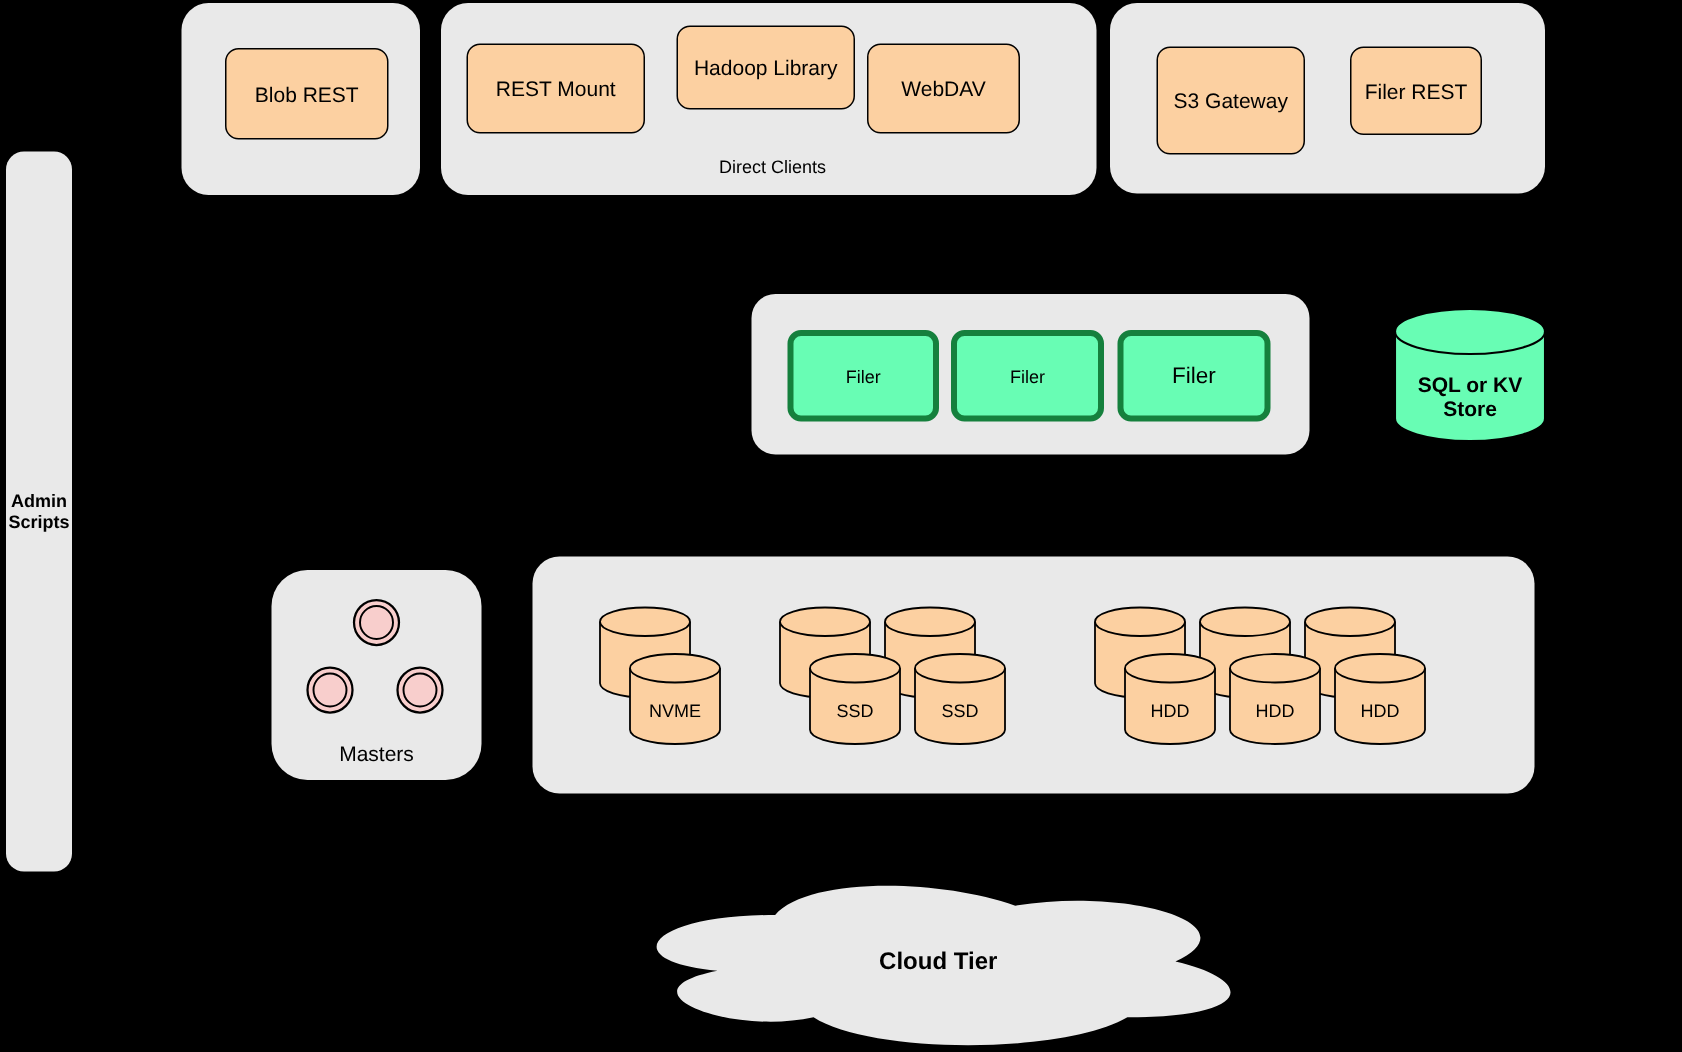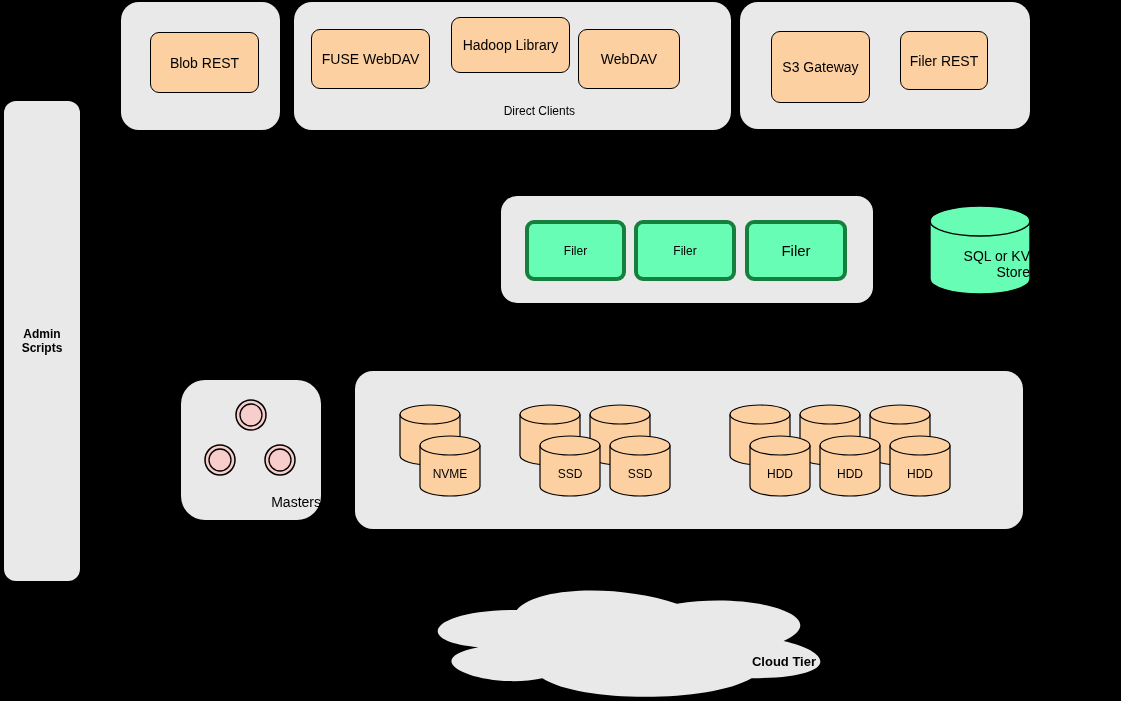--- a/index.html
+++ b/index.html
@@ -1,52 +1,52 @@
 <!DOCTYPE html>
 <html><head>
 <meta charset="utf-8">
 <style>
 html,body{margin:0;padding:0;background:#000;width:1121px;height:701px;overflow:hidden}
 *{box-sizing:border-box}
 body{font-family:"Liberation Sans",sans-serif;position:relative;color:#000}
 .g{position:absolute;background:#e9e9e9;border-radius:18px}
 .ob{position:absolute;background:#fcd0a1;border:1px solid #000;border-radius:9px;display:flex;align-items:center;justify-content:center;font-size:14px;text-align:center}
 .gb{position:absolute;background:#68fdb4;border:4px solid #15803d;border-radius:9px;display:flex;align-items:center;justify-content:center;font-size:12px;text-align:center}
-.lbl{position:absolute;text-align:right}
+.lbl{position:absolute;text-align:center}
 svg{position:absolute;display:block}
 </style>
 </head>
 <body>
 
-<div class="g" style="left:4px;top:101px;width:76px;height:480px;border-radius:12px;display:flex;align-items:center;justify-content:center">
+<div class="g" style="left:4px;top:101px;width:44px;height:480px;border-radius:12px;display:flex;align-items:center;justify-content:center">
   <div style="font-weight:bold;font-size:12px;line-height:14px;text-align:center">Admin<br>Scripts</div>
 </div>
 
 <div class="g" style="left:121px;top:2px;width:159px;height:128px"></div>
 <div class="g" style="left:294px;top:2px;width:437px;height:128px"></div>
 <div class="g" style="left:740px;top:2px;width:290px;height:127px"></div>
 
 <div class="ob" style="left:150px;top:32px;width:109px;height:61px">Blob REST</div>
-<div class="ob" style="left:311px;top:29px;width:119px;height:60px">FUSE WebDAV</div>
+<div class="ob" style="left:311px;top:29px;width:119px;height:60px">REST Mount</div>
 <div class="ob" style="left:451px;top:17px;width:119px;height:56px">Hadoop Library</div>
 <div class="ob" style="left:578px;top:29px;width:102px;height:60px">WebDAV</div>
 <div class="lbl" style="left:455px;top:104px;width:120px;font-size:12px">Direct Clients</div>
 <div class="ob" style="left:771px;top:31px;width:99px;height:72px">S3 Gateway</div>
 <div class="ob" style="left:900px;top:31px;width:88px;height:59px">Filer REST</div>
 
 <div class="g" style="left:501px;top:196px;width:372px;height:107px;border-radius:16px"></div>
 <div class="gb" style="left:525px;top:220px;width:101px;height:61px">Filer</div>
 <div class="gb" style="left:634px;top:220px;width:102px;height:61px">Filer</div>
 <div class="gb" style="left:745px;top:220px;width:102px;height:61px;font-size:15px">Filer</div>
 
 <svg style="left:928px;top:204px" width="104" height="92" viewBox="0 0 104 92">
   <path d="M 2 17 A 50 15 0 0 1 102 17 L 102 75 A 50 15 0 0 1 2 75 Z" fill="#68fdb4" stroke="#000" stroke-width="1.4"></path>
   <path d="M 2 17 A 50 15 0 0 0 102 17" fill="none" stroke="#000" stroke-width="1.4"></path>
 </svg>
-<div class="lbl" style="left:930px;top:248px;width:100px;font-weight:normal;font-size:14px;line-height:16px">SQL or KV<br>Store</div>
+<div class="lbl" style="left:930px;top:248px;width:100px;font-weight:bold;font-size:14px;line-height:16px">SQL or KV<br>Store</div>
 
 <div class="g" style="left:181px;top:380px;width:140px;height:140px;border-radius:24px"></div>
 <svg style="left:181px;top:380px" width="140" height="140" viewBox="0 0 140 140">
   <g fill="#f8cecc" stroke="#000">
     <circle cx="70" cy="35" r="15" stroke-width="1.5"></circle>
     <circle cx="70" cy="35" r="11" fill="none" stroke-width="1.3"></circle>
     <circle cx="39" cy="80" r="15" stroke-width="1.5"></circle>
     <circle cx="39" cy="80" r="11" fill="none" stroke-width="1.3"></circle>
     <circle cx="99" cy="80" r="15" stroke-width="1.5"></circle>
     <circle cx="99" cy="80" r="11" fill="none" stroke-width="1.3"></circle>
@@ -81,13 +81,13 @@
     <text x="245" y="78">SSD</text>
     <text x="385" y="78">HDD</text>
     <text x="455" y="78">HDD</text>
     <text x="525" y="78">HDD</text>
   </g>
 </svg>
 
 <svg style="left:410px;top:579px" width="427" height="124" viewBox="0 0 381 104" preserveAspectRatio="none">
   <path d="M 95.25 26 C 19.05 26 0 52 60.96 57.2 C 0 68.6 68.58 93.6 118.11 83.2 C 152.4 104 266.7 104 304.8 83.2 C 381 83.2 381 62.4 333.375 52 C 381 31.2 304.8 10.4 238.125 20.8 C 190.5 5.2 114.3 5.2 95.25 26 Z" fill="#e9e9e9"></path>
 </svg>
-<div class="lbl" style="left:435px;top:654px;width:381px;font-weight:bold;font-size:13px">Cloud Tier</div>
+<div class="lbl" style="left:435px;top:633px;width:381px;font-weight:bold;font-size:16px">Cloud Tier</div>
 
 </body></html>

